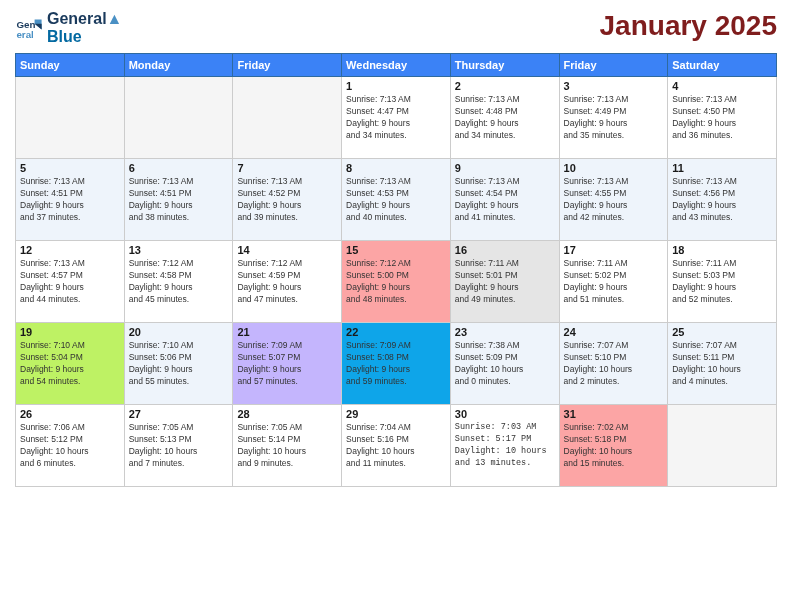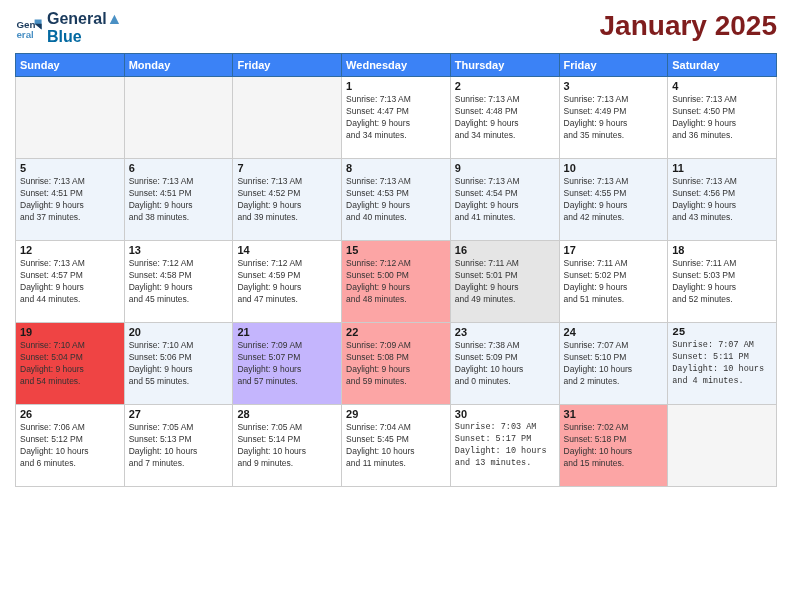--- a/index.html
+++ b/index.html
@@ -244,63 +244,63 @@
           </td>
           <td style="background: rgb(255, 255, 255); margin-top: 18px;">
             <span class="day-number">18</span>
             <div class="cell-text" style="white-space: pre-line;">Sunrise: 7:11 AM
 Sunset: 5:03 PM
 Daylight: 9 hours
 and 52 minutes.</div>
           </td>
         </tr>
         <tr>
-          <td style="background: #ef4444; margin-left: 24px;">
+          <td style="background: #bef264; margin-left: 24px;">
             <span class="day-number">19</span>
             <div class="cell-text" style="white-space: pre-line;">Sunrise: 7:10 AM
 Sunset: 5:04 PM
 Daylight: 9 hours
 and 54 minutes.</div>
           </td>
           <td style="background: rgb(238, 244, 251);">
             <span class="day-number">20</span>
             <div class="cell-text" style="white-space: pre-line;">Sunrise: 7:10 AM
 Sunset: 5:06 PM
 Daylight: 9 hours
 and 55 minutes.</div>
           </td>
           <td style="background: #c4b5fd;">
             <span class="day-number">21</span>
             <div class="cell-text" style="white-space: pre-line;">Sunrise: 7:09 AM
 Sunset: 5:07 PM
 Daylight: 9 hours
 and 57 minutes.</div>
           </td>
-          <td style="background: #fca5a5;">
+          <td style="background: #0ea5e9;">
             <span class="day-number">22</span>
             <div class="cell-text" style="white-space: pre-line;">Sunrise: 7:09 AM
 Sunset: 5:08 PM
 Daylight: 9 hours
 and 59 minutes.</div>
           </td>
           <td style="background: rgb(238, 244, 251);">
             <span class="day-number">23</span>
             <div class="cell-text" style="white-space: pre-line;">Sunrise: 7:38 AM
 Sunset: 5:09 PM
 Daylight: 10 hours
 and 0 minutes.</div>
           </td>
           <td style="background: rgb(238, 244, 251);">
             <span class="day-number">24</span>
             <div class="cell-text" style="white-space: pre-line;">Sunrise: 7:07 AM
 Sunset: 5:10 PM
 Daylight: 10 hours
 and 2 minutes.</div>
           </td>
-          <td style="background: rgb(238, 244, 251); font-family: Liberation Mono, monospace;">
+          <td style="background: rgb(238, 244, 251);">
             <span class="day-number">25</span>
             <div class="cell-text" style="white-space: pre-line;">Sunrise: 7:07 AM
 Sunset: 5:11 PM
 Daylight: 10 hours
 and 4 minutes.</div>
           </td>
         </tr>
         <tr>
           <td style="background: rgb(255, 255, 255);">
             <span class="day-number">26</span>
@@ -319,21 +319,21 @@
           <td style="background: rgb(255, 255, 255);">
             <span class="day-number">28</span>
             <div class="cell-text" style="white-space: pre-line;">Sunrise: 7:05 AM
 Sunset: 5:14 PM
 Daylight: 10 hours
 and 9 minutes.</div>
           </td>
           <td style="background: rgb(255, 255, 255);">
             <span class="day-number">29</span>
             <div class="cell-text" style="white-space: pre-line;">Sunrise: 7:04 AM
-Sunset: 5:45 PM
+Sunset: 5:16 PM
 Daylight: 10 hours
 and 11 minutes.</div>
           </td>
           <td style="background: rgb(255, 255, 255);">
             <span class="day-number">30</span>
             <div class="cell-text" style="white-space: pre-line; font-family: Liberation Mono, monospace;">Sunrise: 7:03 AM
 Sunset: 5:17 PM
 Daylight: 10 hours
 and 13 minutes.</div>
           </td>

